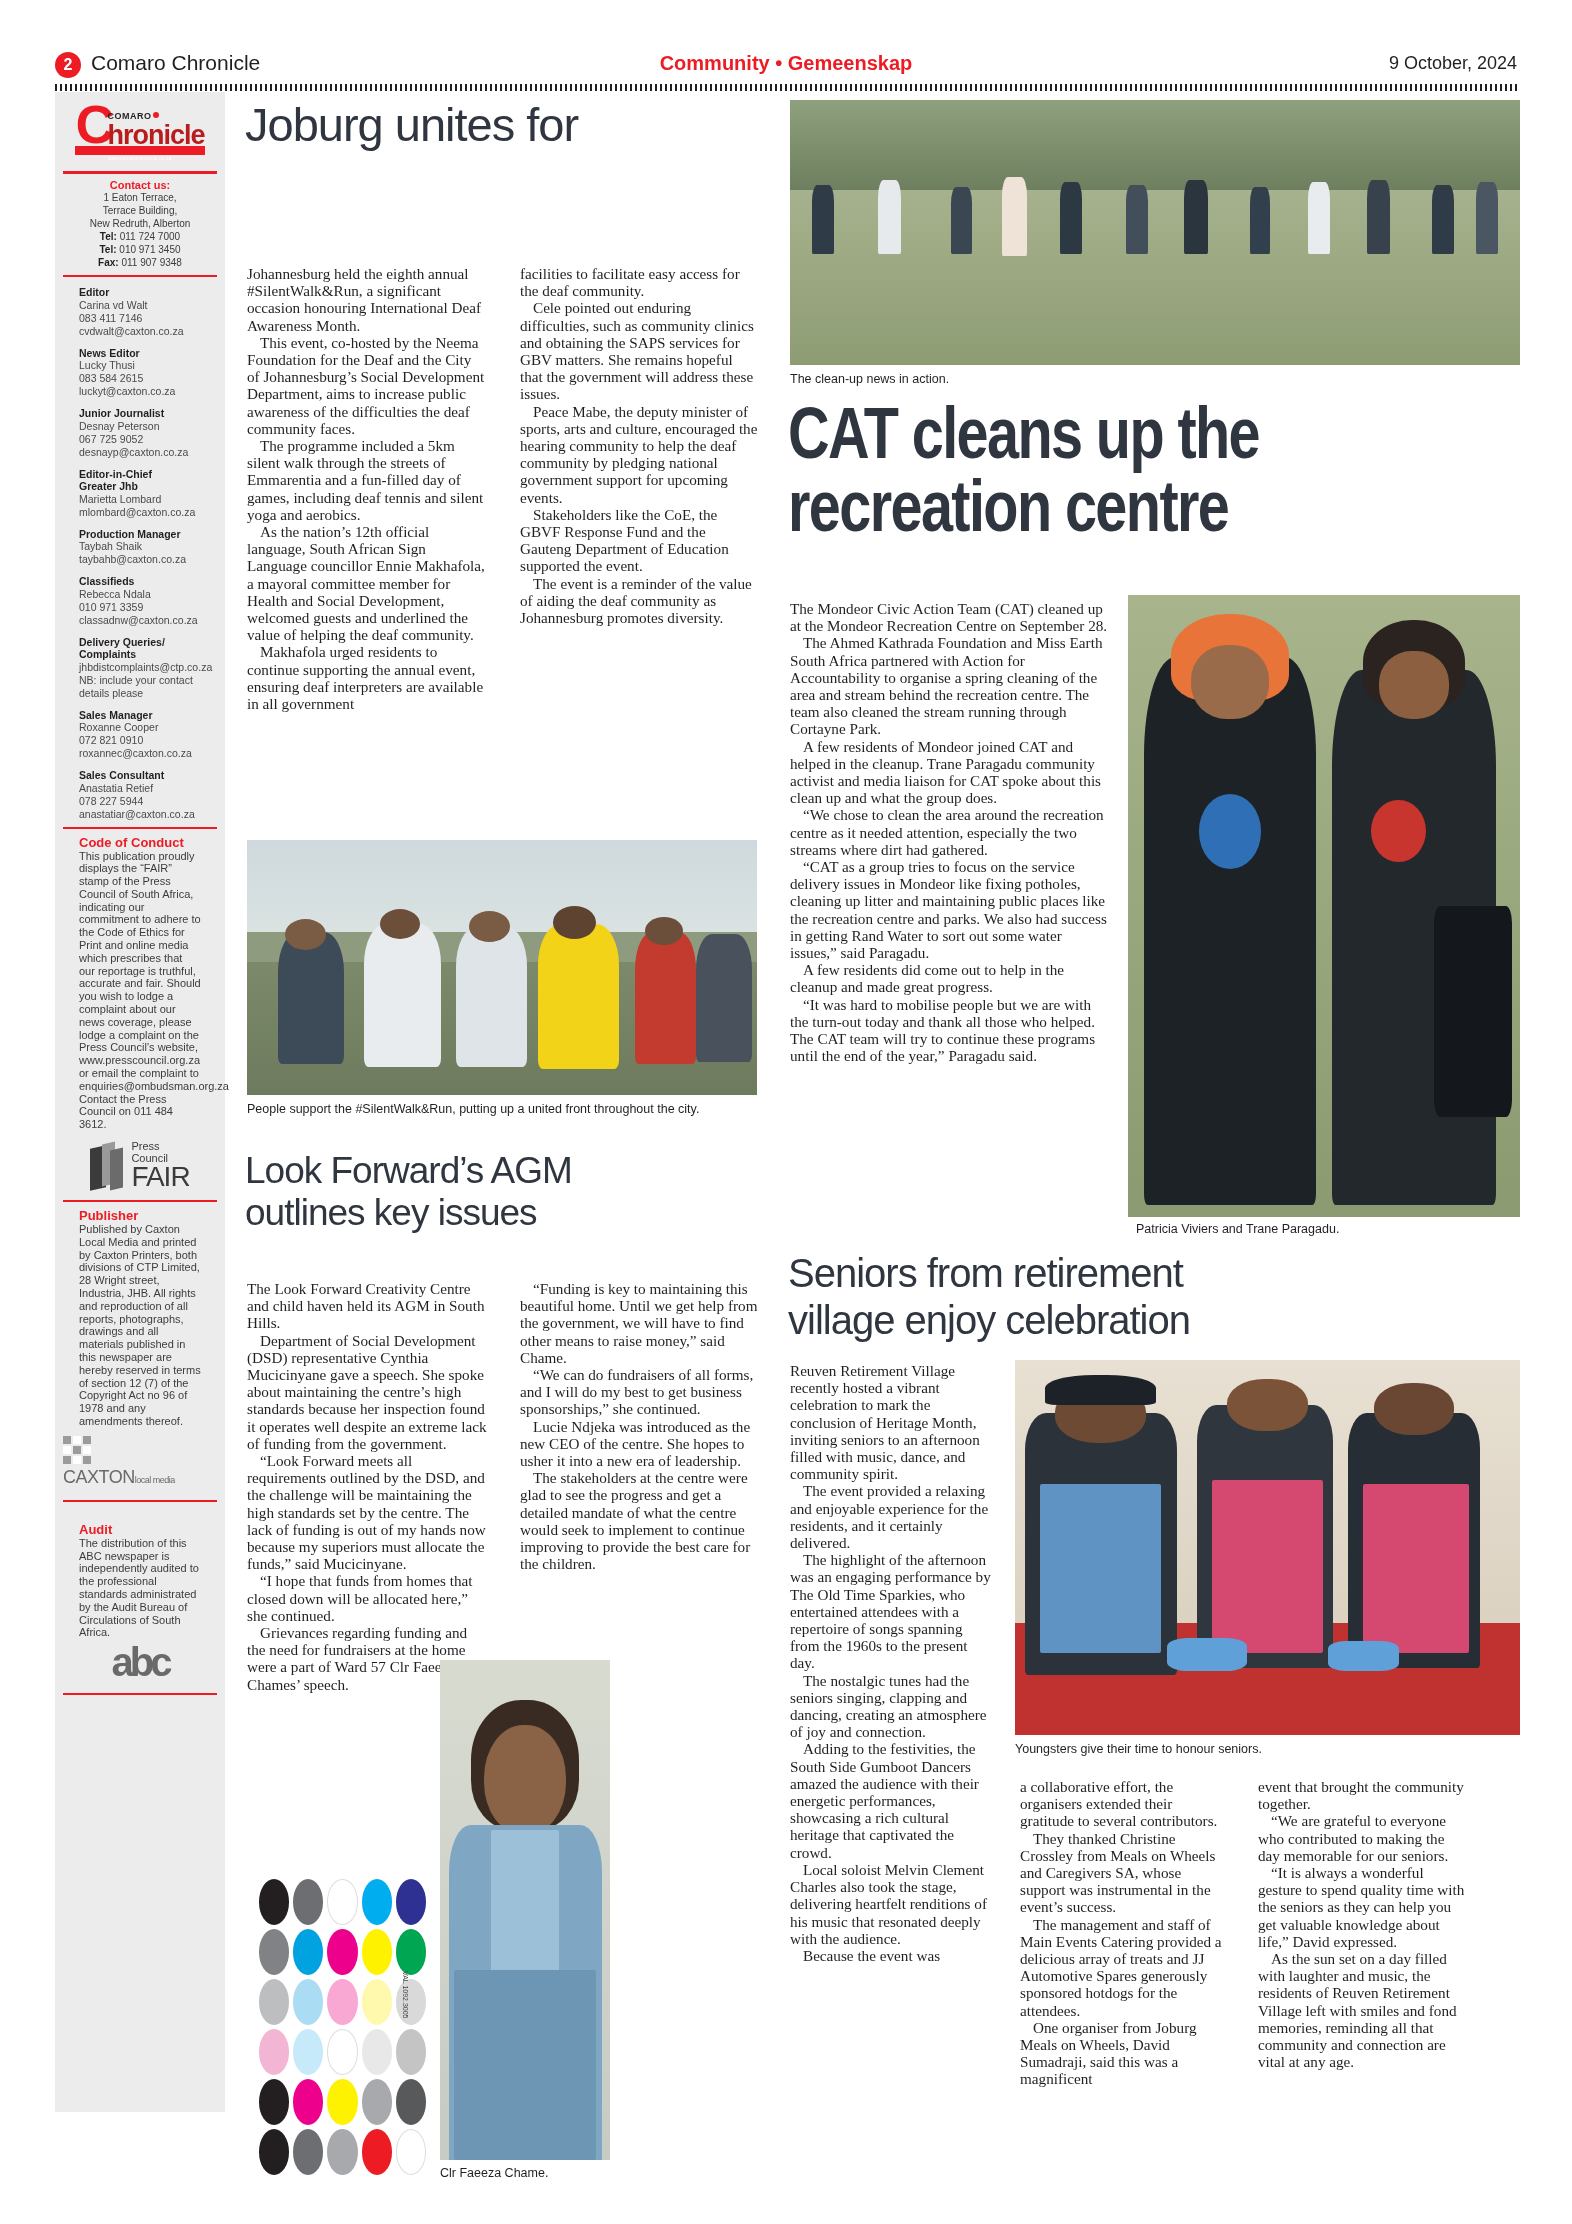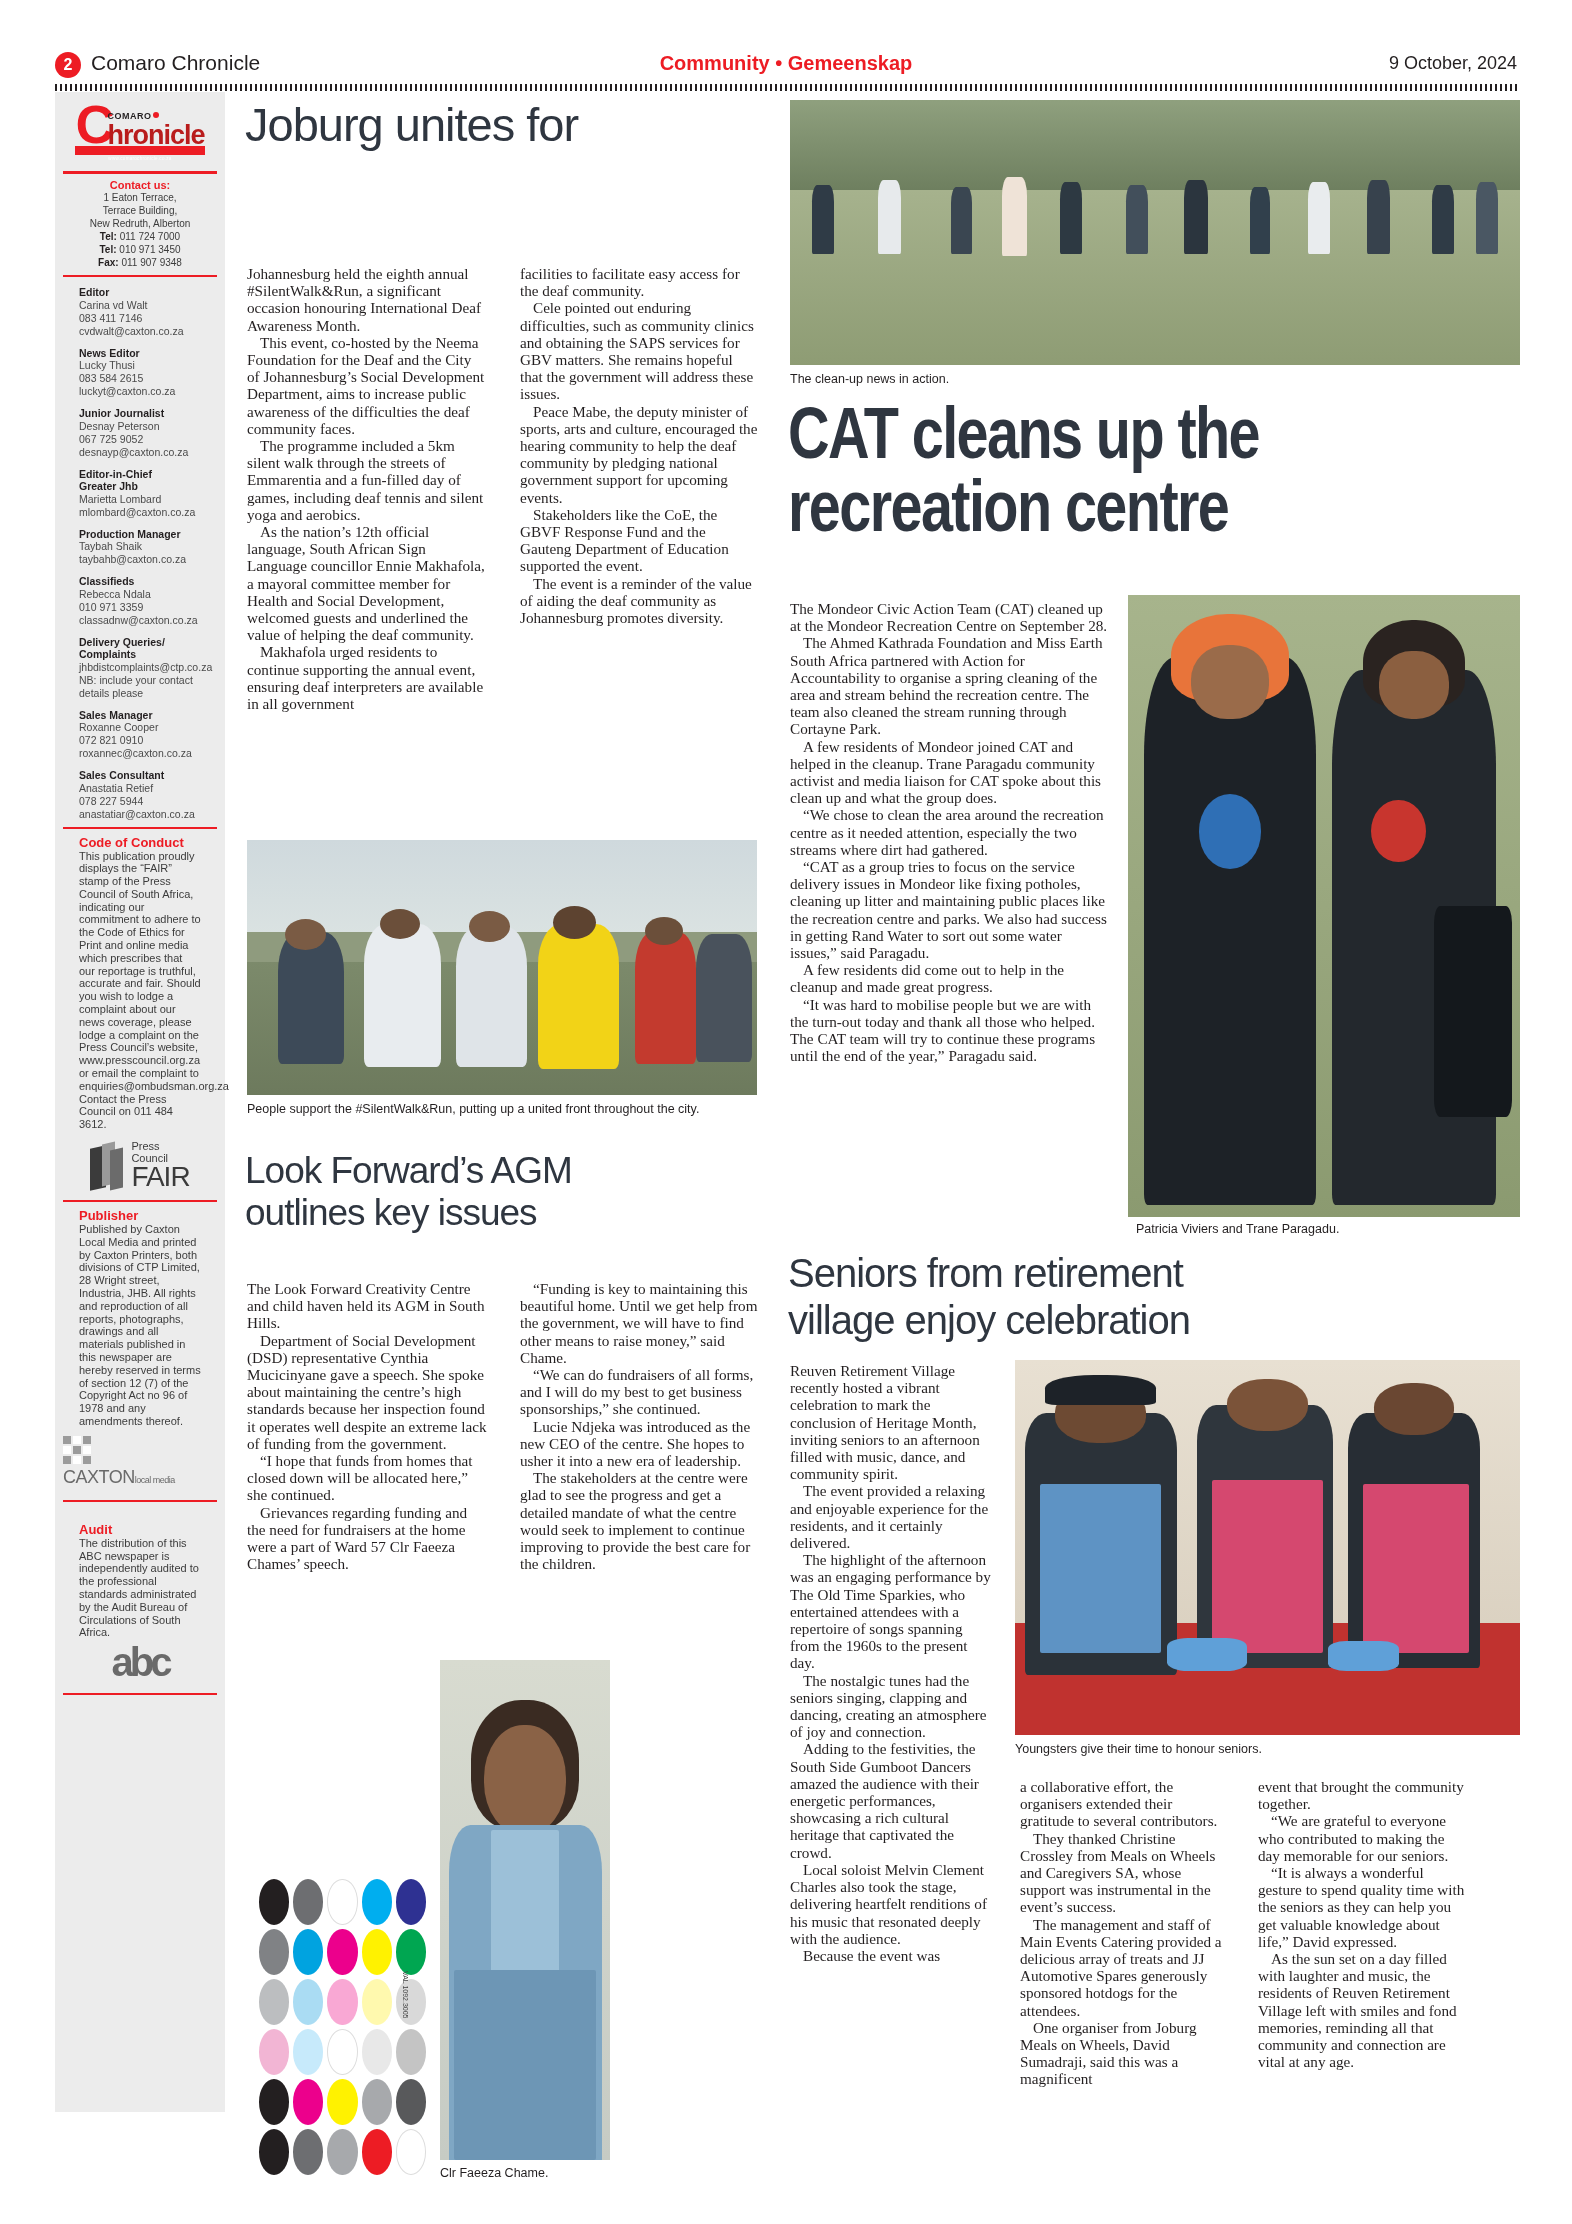--- a/index.html
+++ b/index.html
@@ -307,20 +307,21 @@
   <div class="caption" style="position:absolute;left:247px;top:1102px;width:510px;">People support the #SilentWalk&amp;Run, putting up a united front throughout the city.</div>
 
   <div style="position:absolute;left:245px;top:1150px;width:510px;">
     <div class="hl-light" style="font-size:37px;line-height:41px;">Look Forward’s AGM</div>
     <div class="hl-light" style="font-size:37px;line-height:43px;">outlines key issues</div>
   </div>
 
   <div class="body-col" style="position:absolute;left:247px;top:1280px;width:240px;">
     <p class="noind">The Look Forward Creativity Centre and child haven held its AGM in South Hills.</p>
     <p>Department of Social Development (DSD) representative Cynthia Mucicinyane gave a speech. She spoke about maintaining the centre’s high standards because her inspection found it operates well despite an extreme lack of funding from the government.</p>
+    <p>“Look Forward meets all requirements outlined by the DSD, and the challenge will be maintaining the high standards set by the centre. The lack of funding is out of my hands now because my superiors must allocate the funds,” said Mucicinyane.</p>
     <p>“I hope that funds from homes that closed down will be allocated here,” she continued.</p>
     <p>Grievances regarding funding and the need for fundraisers at the home were a part of Ward 57 Clr Faeeza Chames’ speech.</p>
   </div>
 
   <div class="body-col" style="position:absolute;left:520px;top:1280px;width:238px;">
     <p>“Funding is key to maintaining this beautiful home. Until we get help from the government, we will have to find other means to raise money,” said Chame.</p>
     <p>“We can do fundraisers of all forms, and I will do my best to get business sponsorships,” she continued.</p>
     <p>Lucie Ndjeka was introduced as the new CEO of the centre. She hopes to usher it into a new era of leadership.</p>
     <p>The stakeholders at the centre were glad to see the progress and get a detailed mandate of what the centre would seek to implement to continue improving to provide the best care for the children.</p>
   </div>

